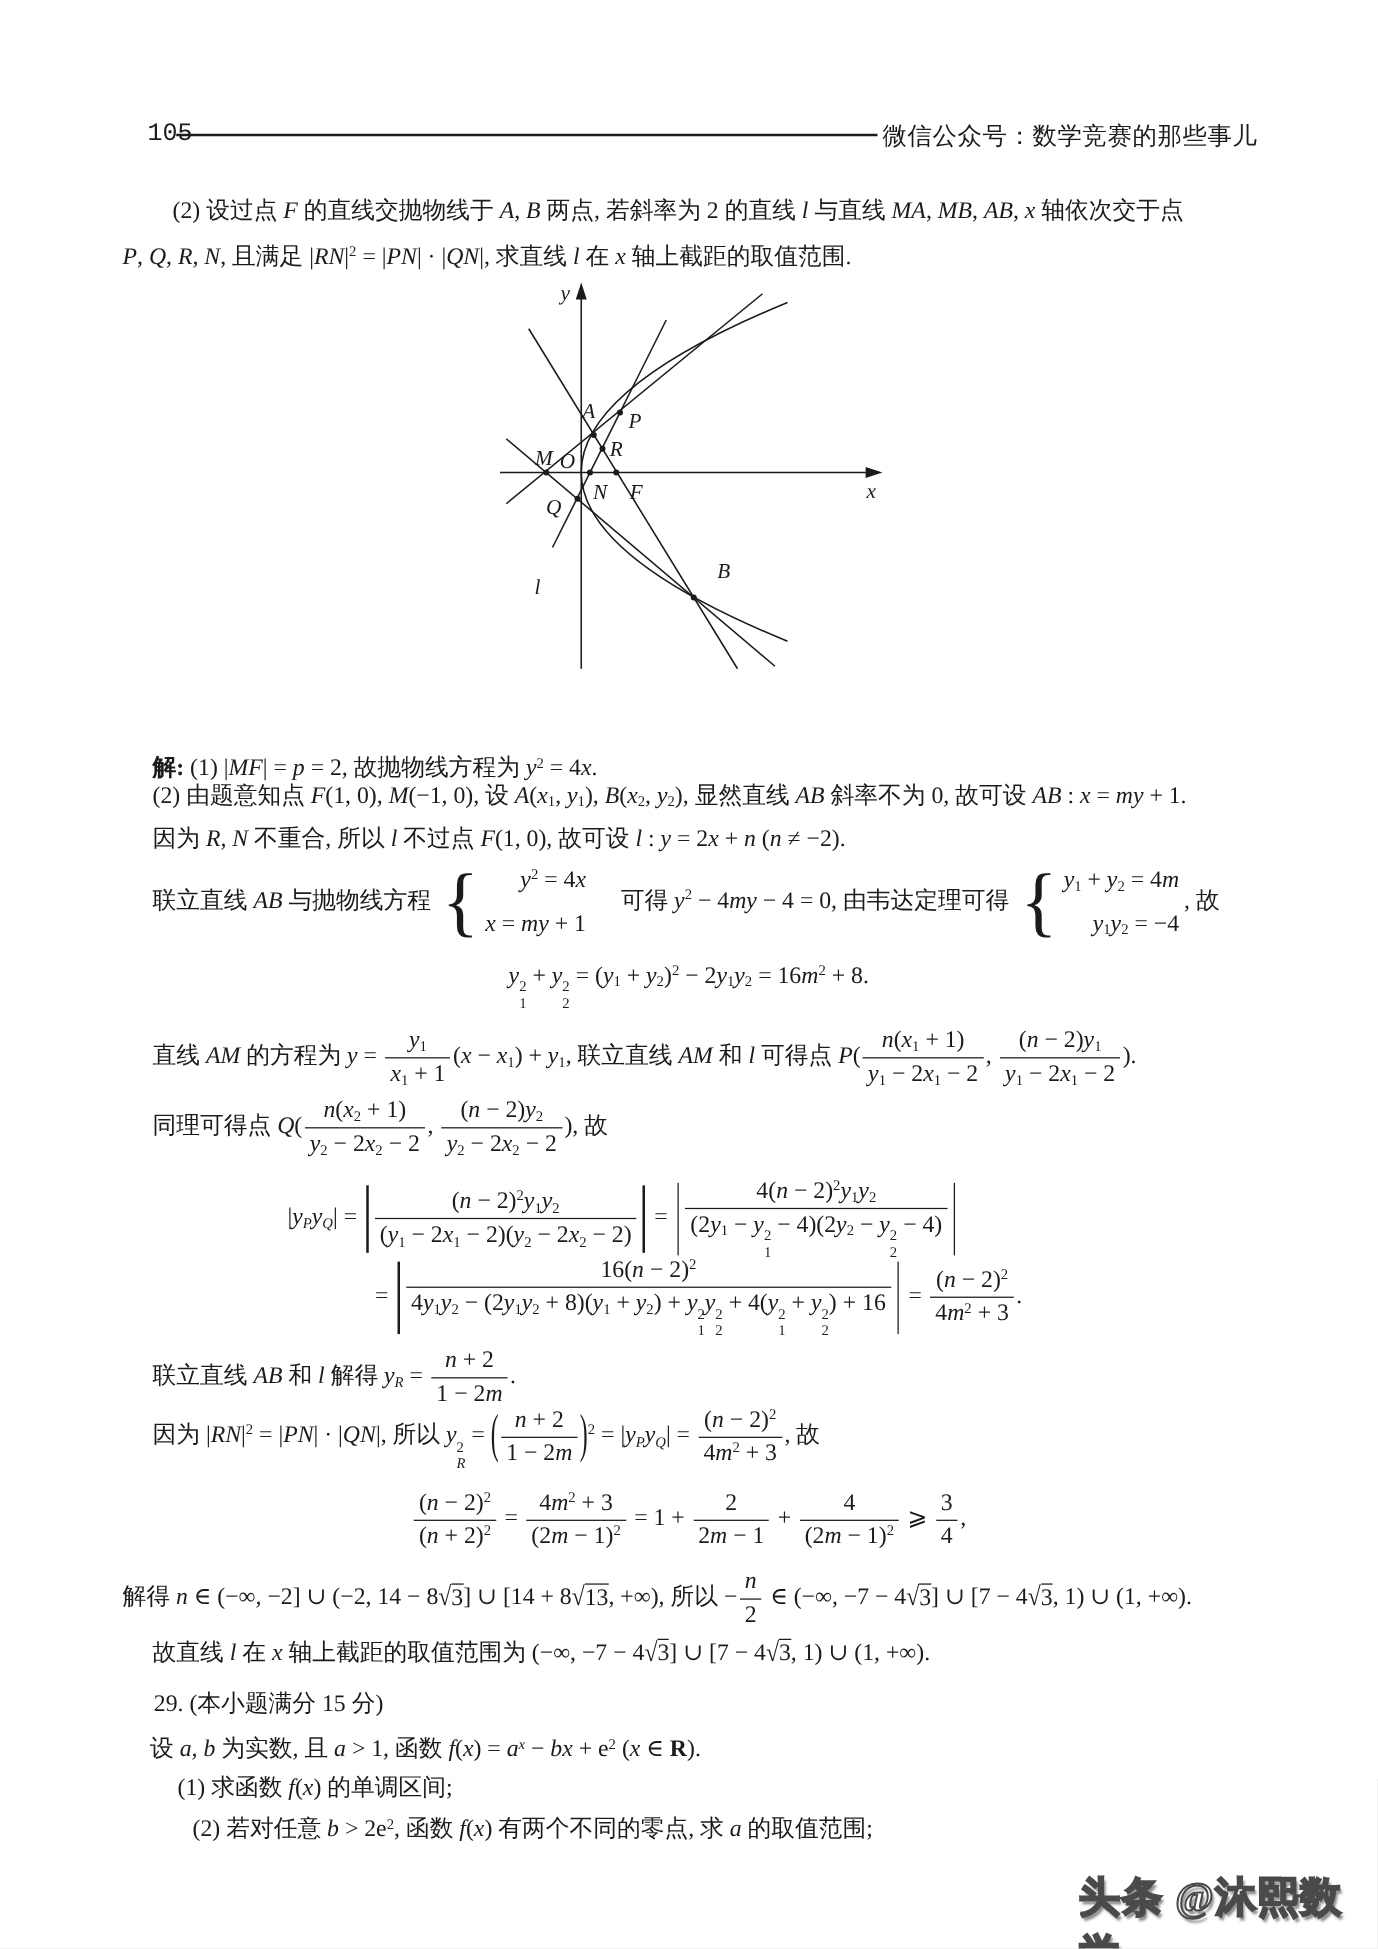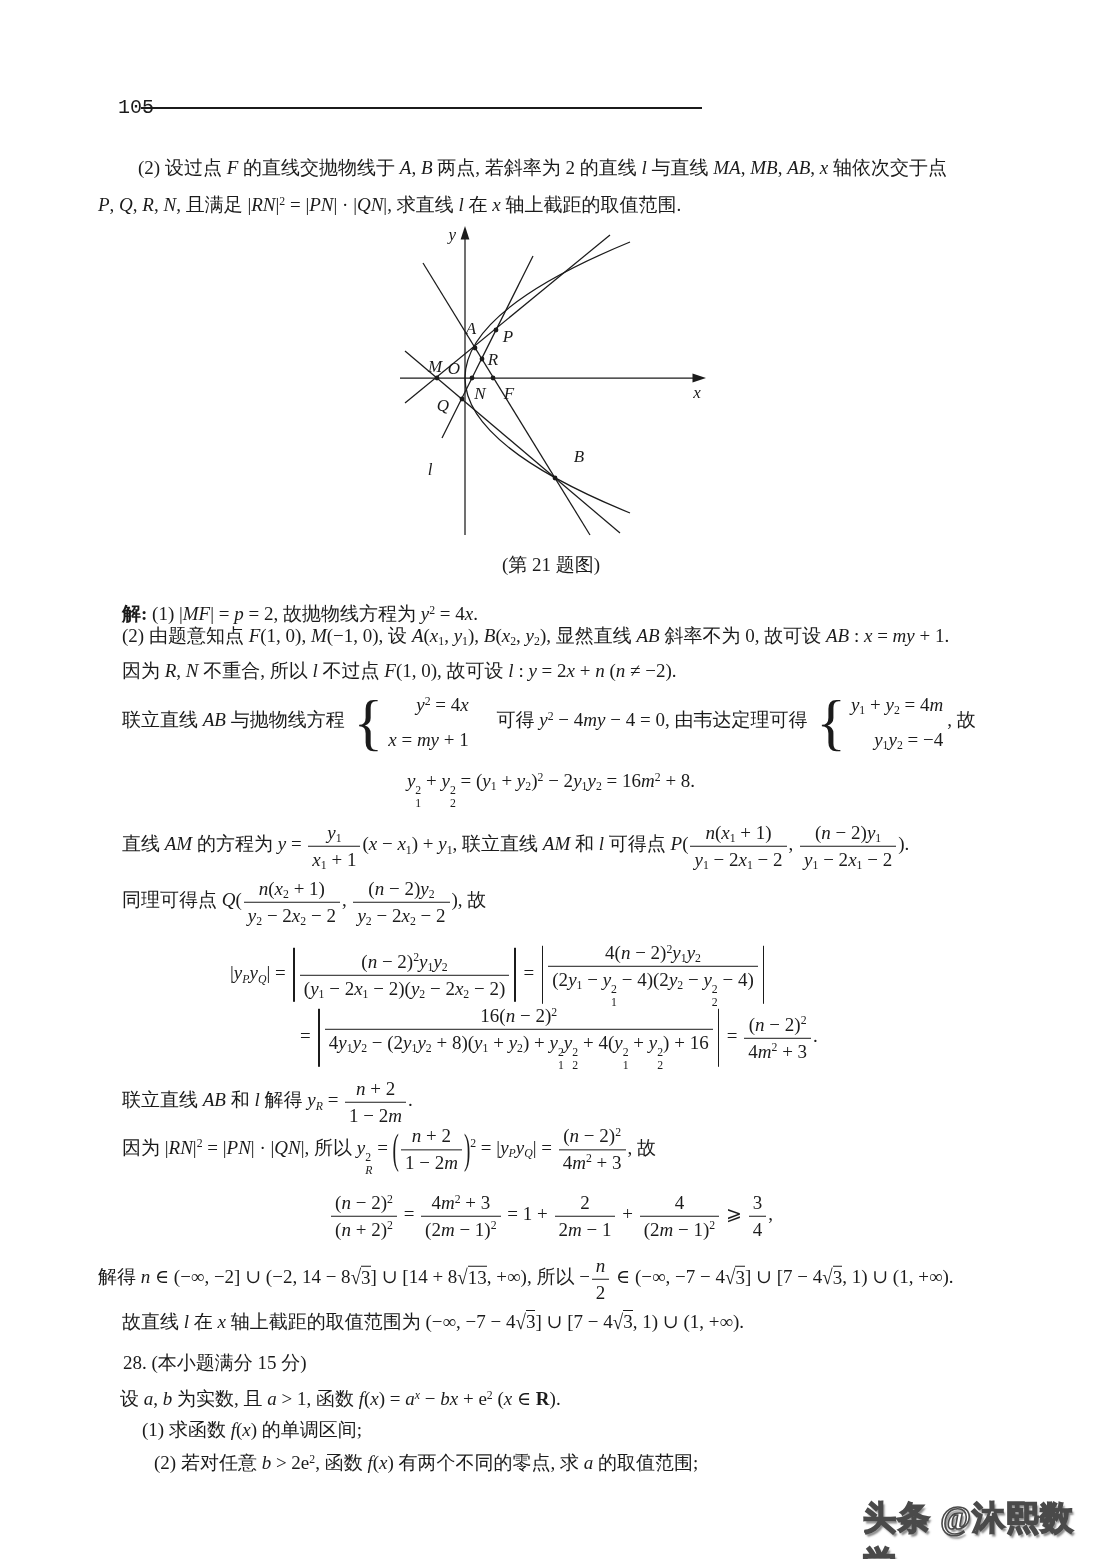--- a/index.html
+++ b/index.html
@@ -53,20 +53,21 @@
     font-family:"Liberation Serif","DejaVu Serif",serif;
   }
 </style>
 </head>
 <body>
 
 <div class="page">
 
   <div class="pgnum" style="left:118px; top:96px;font-family:Liberation Mono, monospace;">105</div>
   <div class="hrule" style="left:141px; top:107px; width:561px;"></div>
+  <div class="hsrc" style="left:706px; top:95px;">微信公众号：数学竞赛的那些事儿</div>
 
   <svg class="fig" style="left:380px; top:222px;" width="340" height="332" viewBox="0 0 340 332">
 
     <line x1="20" y1="156" x2="318" y2="156"></line>
     <polygon points="326,156 312.5,151.6 312.5,160.4"></polygon>
     <line x1="85" y1="313" x2="85" y2="12"></line>
     <polygon points="85,4 80.6,17.5 89.4,17.5"></polygon>
 
     <path d="M 250 20 Q -80 156 250 291"></path>
 
@@ -94,39 +95,38 @@
     <text class="figlbl" x="113" y="143" text-anchor="middle">R</text>
     <text class="figlbl" x="55" y="150" text-anchor="middle">M</text>
     <text class="figlbl" x="80" y="152" text-anchor="end">O</text>
     <text class="figlbl" x="100" y="177" text-anchor="middle">N</text>
     <text class="figlbl" x="129" y="177" text-anchor="middle">F</text>
     <text class="figlbl" x="63" y="189" text-anchor="middle">Q</text>
     <text class="figlbl" x="199" y="240" text-anchor="middle">B</text>
     <text class="figlbl" x="50" y="253" text-anchor="middle">l</text>
   </svg>
 
-  <div class="caption" style="top:552px;">(第 21 题图)</div>
 
   <div id="content-lines">
       <div class="line" style="top: 168px; left: 138px;"><span class="lw"><span>(2) 设过点 </span><span class="var">F</span><span> 的直线交抛物线于 </span><span class="var">A</span><span>, </span><span class="var">B</span><span> 两点, 若斜率为 2 的直线 </span><span class="var">l</span><span> 与直线 </span><span class="var">MA</span><span>, </span><span class="var">MB</span><span>, </span><span class="var">AB</span><span>, </span><span class="var">x</span><span> 轴依次交于点</span></span></div>
       <div class="line" style="top: 205px; left: 98px;"><span class="lw"><span class="var">P</span><span>, </span><span class="var">Q</span><span>, </span><span class="var">R</span><span>, </span><span class="var">N</span><span>, 且满足 |</span><span class="var">RN</span><span>|</span><span class="sp"><span>2</span></span><span> = |</span><span class="var">PN</span><span>| · |</span><span class="var">QN</span><span>|, 求直线 </span><span class="var">l</span><span> 在 </span><span class="var">x</span><span> 轴上截距的取值范围.</span></span></div>
       <div class="line" style="top: 598px; left: 122px; margin-top: 16px;"><span class="lw"><span class="bold">解:</span><span> (1) |</span><span class="var">MF</span><span>| = </span><span class="var">p</span><span> = 2, 故抛物线方程为 </span><span class="var">y</span><span class="sp"><span>2</span></span><span> = 4</span><span class="var">x</span><span>.</span></span></div>
       <div class="line" style="top: 636px; left: 122px;"><span class="lw"><span>(2) 由题意知点 </span><span class="var">F</span><span>(1, 0), </span><span class="var">M</span><span>(−1, 0), 设 </span><span class="var">A</span><span>(</span><span class="var">x</span><span class="sb"><span>1</span></span><span>, </span><span class="var">y</span><span class="sb"><span>1</span></span><span>), </span><span class="var">B</span><span>(</span><span class="var">x</span><span class="sb"><span>2</span></span><span>, </span><span class="var">y</span><span class="sb"><span>2</span></span><span>), 显然直线 </span><span class="var">AB</span><span> 斜率不为 0, 故可设 </span><span class="var">AB</span><span> : </span><span class="var">x</span><span> = </span><span class="var">my</span><span> + 1.</span></span></div>
       <div class="line" style="top: 671px; left: 122px;"><span class="lw"><span>因为 </span><span class="var">R</span><span>, </span><span class="var">N</span><span> 不重合, 所以 </span><span class="var">l</span><span> 不过点 </span><span class="var">F</span><span>(1, 0), 故可设 </span><span class="var">l</span><span> : </span><span class="var">y</span><span> = 2</span><span class="var">x</span><span> + </span><span class="var">n</span><span> (</span><span class="var">n</span><span> ≠ −2).</span></span></div>
       <div class="line" style="top: 722px; left: 122px;"><span class="lw"><span>联立直线 </span><span class="var">AB</span><span> 与抛物线方程 </span><span class="cases"><span class="cb">{</span><span class="cr"><span class="crow"><span class="var">y</span><span class="sp"><span>2</span></span><span> = 4</span><span class="var">x</span></span><span class="crow"><span class="var">x</span><span> = </span><span class="var">my</span><span> + 1</span></span></span></span><span>     可得 </span><span class="var">y</span><span class="sp"><span>2</span></span><span> − 4</span><span class="var">my</span><span> − 4 = 0, 由韦达定理可得 </span><span class="cases"><span class="cb">{</span><span class="cr"><span class="crow"><span class="var">y</span><span class="sb"><span>1</span></span><span> + </span><span class="var">y</span><span class="sb"><span>2</span></span><span> = 4</span><span class="var">m</span></span><span class="crow"><span class="var">y</span><span class="sb"><span>1</span></span><span class="var">y</span><span class="sb"><span>2</span></span><span> = −4</span></span></span></span><span>, 故</span></span></div>
       <div class="line center" style="top: 790px;"><span class="lw"><span class="var">y</span><span class="ss"><span class="ssp"><span>2</span></span><span class="ssb"><span>1</span></span></span><span> + </span><span class="var">y</span><span class="ss"><span class="ssp"><span>2</span></span><span class="ssb"><span>2</span></span></span><span> = (</span><span class="var">y</span><span class="sb"><span>1</span></span><span> + </span><span class="var">y</span><span class="sb"><span>2</span></span><span>)</span><span class="sp"><span>2</span></span><span> − 2</span><span class="var">y</span><span class="sb"><span>1</span></span><span class="var">y</span><span class="sb"><span>2</span></span><span> = 16</span><span class="var">m</span><span class="sp"><span>2</span></span><span> + 8.</span></span></div>
       <div class="line" style="top: 846px; left: 122px;"><span class="lw"><span>直线 </span><span class="var">AM</span><span> 的方程为 </span><span class="var">y</span><span> = </span><span class="fr"><span class="num"><span class="var">y</span><span class="sb"><span>1</span></span></span><span class="den"><span class="var">x</span><span class="sb"><span>1</span></span><span> + 1</span></span></span><span>(</span><span class="var">x</span><span> − </span><span class="var">x</span><span class="sb"><span>1</span></span><span>) + </span><span class="var">y</span><span class="sb"><span>1</span></span><span>, 联立直线 </span><span class="var">AM</span><span> 和 </span><span class="var">l</span><span> 可得点 </span><span class="var">P</span><span>(</span><span class="fr"><span class="num"><span class="var">n</span><span>(</span><span class="var">x</span><span class="sb"><span>1</span></span><span> + 1)</span></span><span class="den"><span class="var">y</span><span class="sb"><span>1</span></span><span> − 2</span><span class="var">x</span><span class="sb"><span>1</span></span><span> − 2</span></span></span><span>, </span><span class="fr"><span class="num"><span>(</span><span class="var">n</span><span> − 2)</span><span class="var">y</span><span class="sb"><span>1</span></span></span><span class="den"><span class="var">y</span><span class="sb"><span>1</span></span><span> − 2</span><span class="var">x</span><span class="sb"><span>1</span></span><span> − 2</span></span></span><span>).</span></span></div>
       <div class="line" style="top: 902px; left: 122px;"><span class="lw"><span>同理可得点 </span><span class="var">Q</span><span>(</span><span class="fr"><span class="num"><span class="var">n</span><span>(</span><span class="var">x</span><span class="sb"><span>2</span></span><span> + 1)</span></span><span class="den"><span class="var">y</span><span class="sb"><span>2</span></span><span> − 2</span><span class="var">x</span><span class="sb"><span>2</span></span><span> − 2</span></span></span><span>, </span><span class="fr"><span class="num"><span>(</span><span class="var">n</span><span> − 2)</span><span class="var">y</span><span class="sb"><span>2</span></span></span><span class="den"><span class="var">y</span><span class="sb"><span>2</span></span><span> − 2</span><span class="var">x</span><span class="sb"><span>2</span></span><span> − 2</span></span></span><span>), 故</span></span></div>
       <div class="line" style="top: 975px; left: 230px;"><span class="lw"><span>|</span><span class="var">y</span><span class="sb"><span class="var">P</span></span><span class="var">y</span><span class="sb"><span class="var">Q</span></span><span>| = </span><span class="vbar" style="height: 54px;"></span><span class="fr"><span class="num"><span>(</span><span class="var">n</span><span> − 2)</span><span class="sp"><span>2</span></span><span class="var">y</span><span class="sb"><span>1</span></span><span class="var">y</span><span class="sb"><span>2</span></span></span><span class="den"><span>(</span><span class="var">y</span><span class="sb"><span>1</span></span><span> − 2</span><span class="var">x</span><span class="sb"><span>1</span></span><span> − 2)(</span><span class="var">y</span><span class="sb"><span>2</span></span><span> − 2</span><span class="var">x</span><span class="sb"><span>2</span></span><span> − 2)</span></span></span><span class="vbar" style="height: 54px;"></span><span> = </span><span class="vbar" style="height: 58px;"></span><span class="fr"><span class="num"><span>4(</span><span class="var">n</span><span> − 2)</span><span class="sp"><span>2</span></span><span class="var">y</span><span class="sb"><span>1</span></span><span class="var">y</span><span class="sb"><span>2</span></span></span><span class="den"><span>(2</span><span class="var">y</span><span class="sb"><span>1</span></span><span> − </span><span class="var">y</span><span class="ss"><span class="ssp"><span>2</span></span><span class="ssb"><span>1</span></span></span><span> − 4)(2</span><span class="var">y</span><span class="sb"><span>2</span></span><span> − </span><span class="var">y</span><span class="ss"><span class="ssp"><span>2</span></span><span class="ssb"><span>2</span></span></span><span> − 4)</span></span></span><span class="vbar" style="height: 58px;"></span></span></div>
       <div class="line" style="top: 1038px; left: 300px;"><span class="lw"><span>= </span><span class="vbar" style="height: 58px;"></span><span class="fr"><span class="num"><span>16(</span><span class="var">n</span><span> − 2)</span><span class="sp"><span>2</span></span></span><span class="den"><span>4</span><span class="var">y</span><span class="sb"><span>1</span></span><span class="var">y</span><span class="sb"><span>2</span></span><span> − (2</span><span class="var">y</span><span class="sb"><span>1</span></span><span class="var">y</span><span class="sb"><span>2</span></span><span> + 8)(</span><span class="var">y</span><span class="sb"><span>1</span></span><span> + </span><span class="var">y</span><span class="sb"><span>2</span></span><span>) + </span><span class="var">y</span><span class="ss"><span class="ssp"><span>2</span></span><span class="ssb"><span>1</span></span></span><span class="var">y</span><span class="ss"><span class="ssp"><span>2</span></span><span class="ssb"><span>2</span></span></span><span> + 4(</span><span class="var">y</span><span class="ss"><span class="ssp"><span>2</span></span><span class="ssb"><span>1</span></span></span><span> + </span><span class="var">y</span><span class="ss"><span class="ssp"><span>2</span></span><span class="ssb"><span>2</span></span></span><span>) + 16</span></span></span><span class="vbar" style="height: 58px;"></span><span> = </span><span class="fr"><span class="num"><span>(</span><span class="var">n</span><span> − 2)</span><span class="sp"><span>2</span></span></span><span class="den"><span>4</span><span class="var">m</span><span class="sp"><span>2</span></span><span> + 3</span></span></span><span>.</span></span></div>
       <div class="line" style="top: 1102px; left: 122px;"><span class="lw"><span>联立直线 </span><span class="var">AB</span><span> 和 </span><span class="var">l</span><span> 解得 </span><span class="var">y</span><span class="sb"><span class="var">R</span></span><span> = </span><span class="fr"><span class="num"><span class="var">n</span><span> + 2</span></span><span class="den"><span>1 − 2</span><span class="var">m</span></span></span><span>.</span></span></div>
       <div class="line" style="top: 1151px; left: 122px;"><span class="lw"><span>因为 |</span><span class="var">RN</span><span>|</span><span class="sp"><span>2</span></span><span> = |</span><span class="var">PN</span><span>| · |</span><span class="var">QN</span><span>|, 所以 </span><span class="var">y</span><span class="ss"><span class="ssp"><span>2</span></span><span class="ssb"><span class="var">R</span></span></span><span> = </span><span class="bp">(</span><span class="fr"><span class="num"><span class="var">n</span><span> + 2</span></span><span class="den"><span>1 − 2</span><span class="var">m</span></span></span><span class="bp">)</span><span class="sp"><span>2</span></span><span> = |</span><span class="var">y</span><span class="sb"><span class="var">P</span></span><span class="var">y</span><span class="sb"><span class="var">Q</span></span><span>| = </span><span class="fr"><span class="num"><span>(</span><span class="var">n</span><span> − 2)</span><span class="sp"><span>2</span></span></span><span class="den"><span>4</span><span class="var">m</span><span class="sp"><span>2</span></span><span> + 3</span></span></span><span>, 故</span></span></div>
       <div class="line center" style="top: 1216px;"><span class="lw"><span class="fr"><span class="num"><span>(</span><span class="var">n</span><span> − 2)</span><span class="sp"><span>2</span></span></span><span class="den"><span>(</span><span class="var">n</span><span> + 2)</span><span class="sp"><span>2</span></span></span></span><span> = </span><span class="fr"><span class="num"><span>4</span><span class="var">m</span><span class="sp"><span>2</span></span><span> + 3</span></span><span class="den"><span>(2</span><span class="var">m</span><span> − 1)</span><span class="sp"><span>2</span></span></span></span><span> = 1 + </span><span class="fr"><span class="num"><span>2</span></span><span class="den"><span>2</span><span class="var">m</span><span> − 1</span></span></span><span> + </span><span class="fr"><span class="num"><span>4</span></span><span class="den"><span>(2</span><span class="var">m</span><span> − 1)</span><span class="sp"><span>2</span></span></span></span><span> ⩾ </span><span class="fr"><span class="num"><span>3</span></span><span class="den"><span>4</span></span></span><span>,</span></span></div>
       <div class="line" style="top: 1279px; left: 98px;"><span class="lw"><span>解得 </span><span class="var">n</span><span> ∈ (−∞, −2] ∪ (−2, 14 − 8</span><span class="sqrt"><span class="rs">√</span><span class="rc"><span>3</span></span></span><span>] ∪ [14 + 8</span><span class="sqrt"><span class="rs">√</span><span class="rc"><span>13</span></span></span><span>, +∞), 所以 −</span><span class="fr"><span class="num"><span class="var">n</span></span><span class="den"><span>2</span></span></span><span> ∈ (−∞, −7 − 4</span><span class="sqrt"><span class="rs">√</span><span class="rc"><span>3</span></span></span><span>] ∪ [7 − 4</span><span class="sqrt"><span class="rs">√</span><span class="rc"><span>3</span></span></span><span>, 1) ∪ (1, +∞).</span></span></div>
       <div class="line" style="top: 1322px; left: 122px;"><span class="lw"><span>故直线 </span><span class="var">l</span><span> 在 </span><span class="var">x</span><span> 轴上截距的取值范围为 (−∞, −7 − 4</span><span class="sqrt"><span class="rs">√</span><span class="rc"><span>3</span></span></span><span>] ∪ [7 − 4</span><span class="sqrt"><span class="rs">√</span><span class="rc"><span>3</span></span></span><span>, 1) ∪ (1, +∞).</span></span></div>
-      <div class="line" style="top: 1363px; left: 123px;"><span class="lw"><span>28. (本小题满分 15 分)</span></span></div>
+      <div class="line" style="top: 1363px; left: 123px;"><span class="lw"><span>29. (本小题满分 15 分)</span></span></div>
       <div class="line" style="top: 1399px; left: 120px;"><span class="lw"><span>设 </span><span class="var">a</span><span>, </span><span class="var">b</span><span> 为实数, 且 </span><span class="var">a</span><span> &gt; 1, 函数 </span><span class="var">f</span><span>(</span><span class="var">x</span><span>) = </span><span class="var">a</span><span class="sp"><span class="var">x</span></span><span> − </span><span class="var">bx</span><span> + e</span><span class="sp"><span>2</span></span><span> (</span><span class="var">x</span><span> ∈ </span><span class="bold">R</span><span>).</span></span></div>
       <div class="line" style="top: 1430px; left: 122px; margin-left: 20px;"><span class="lw"><span>(1) 求函数 </span><span class="var">f</span><span>(</span><span class="var">x</span><span>) 的单调区间;</span></span></div>
       <div class="line" style="top: 1463px; left: 122px; margin-left: 32px;"><span class="lw"><span>(2) 若对任意 </span><span class="var">b</span><span> &gt; 2e</span><span class="sp"><span>2</span></span><span>, 函数 </span><span class="var">f</span><span>(</span><span class="var">x</span><span>) 有两个不同的零点, 求 </span><span class="var">a</span><span> 的取值范围;</span></span></div>
     </div>
 
   <div class="watermark" style="left:863px; top:1496px;">头条 @沐熙数学</div>
 </div>
 
 </body></html>

